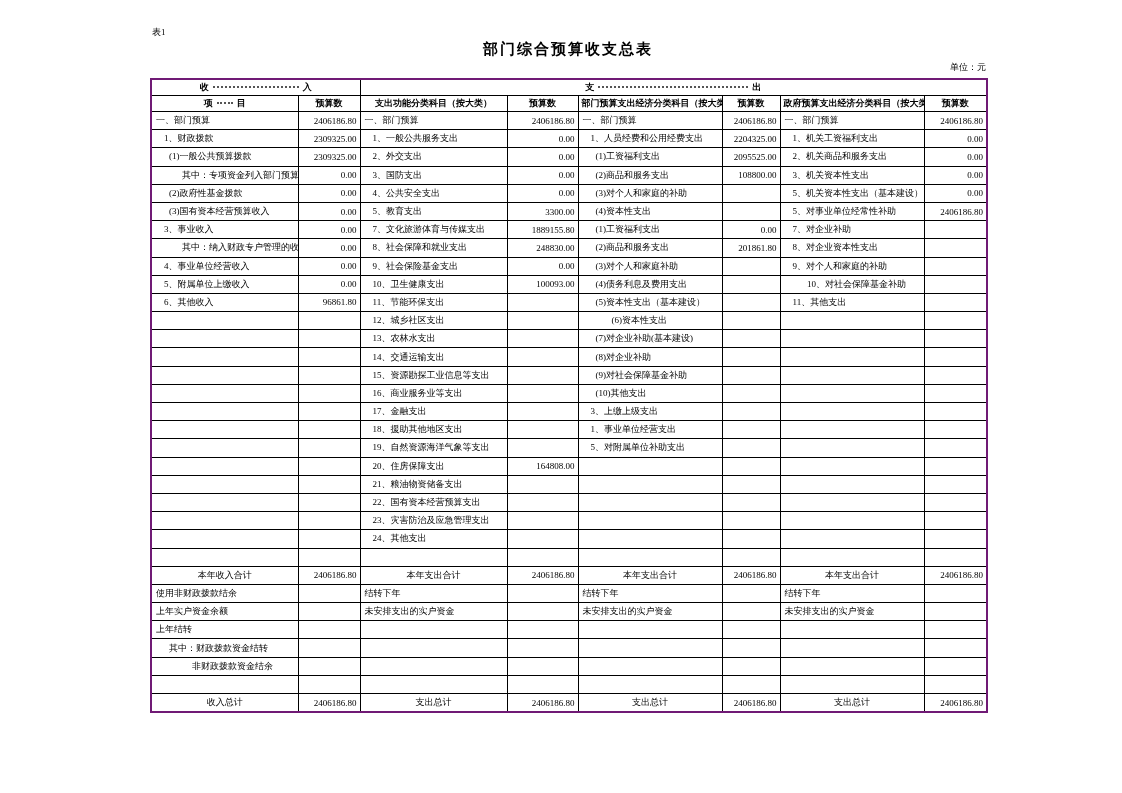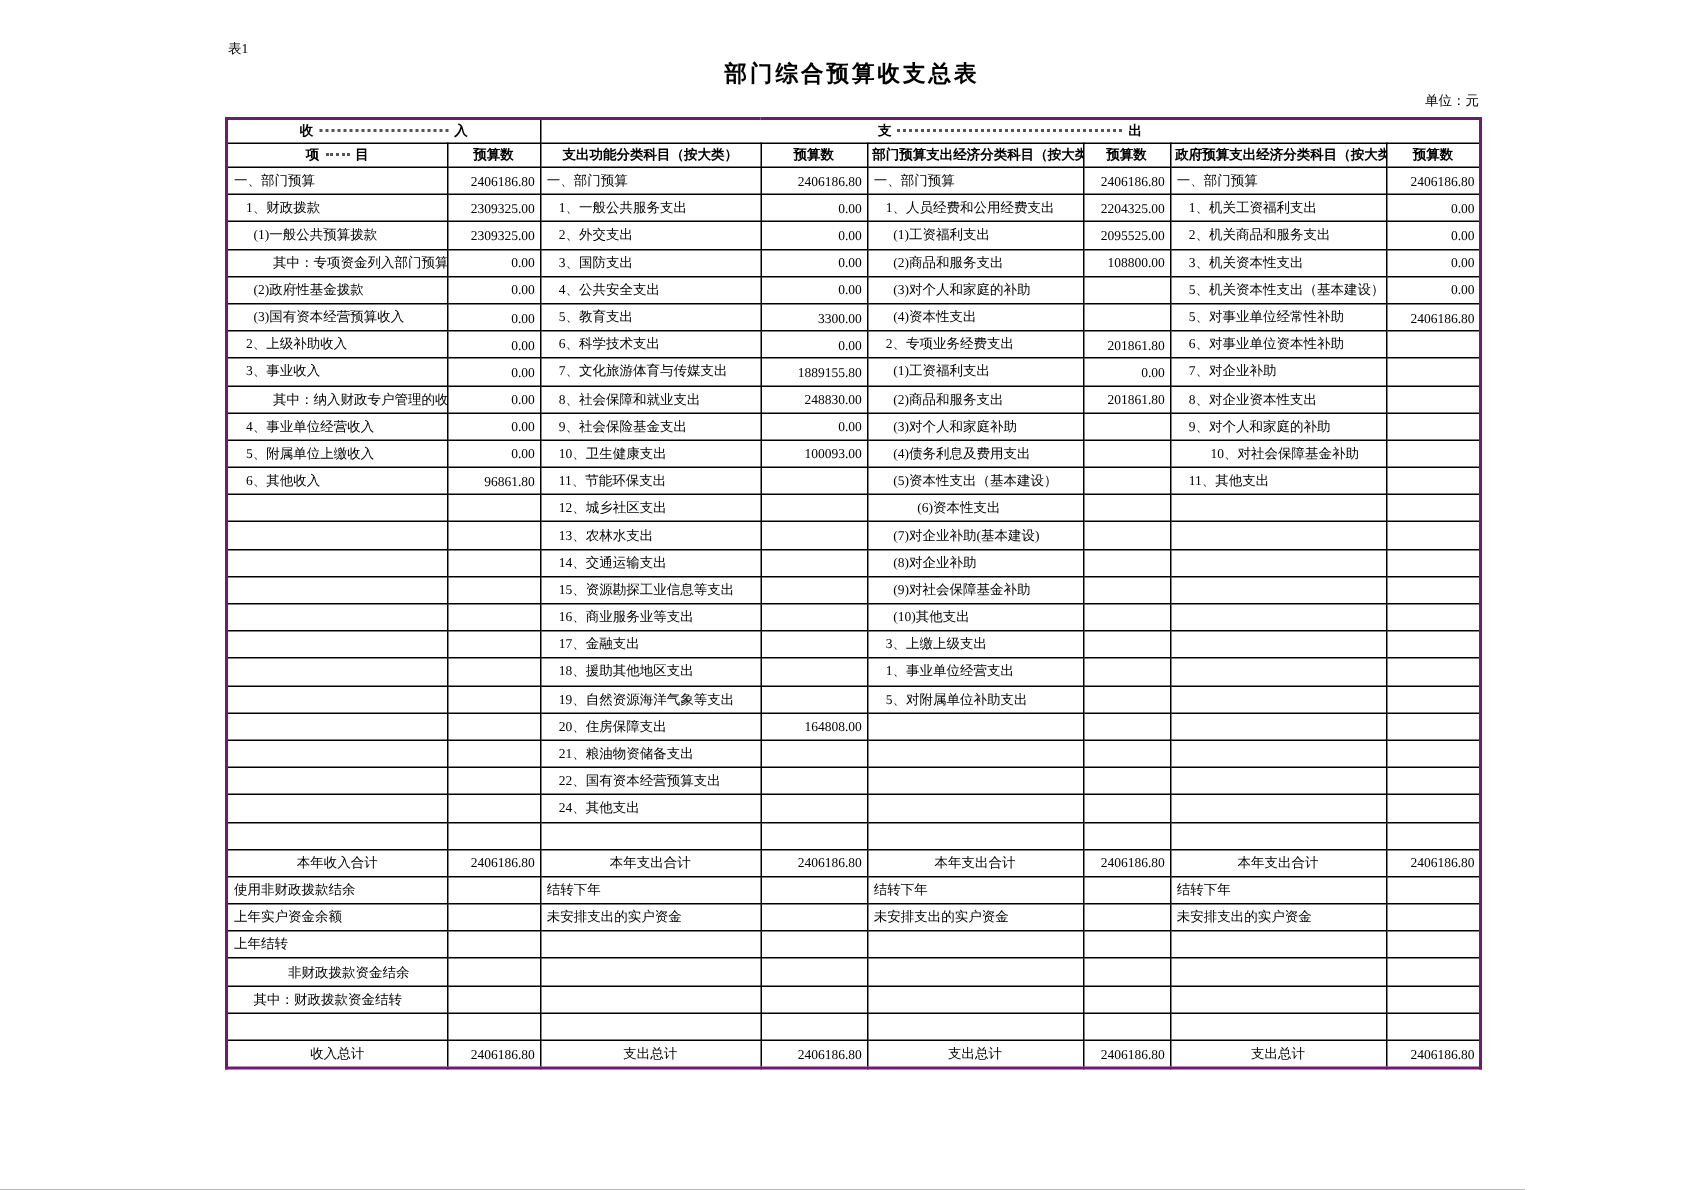--- a/index.html
+++ b/index.html
@@ -113,30 +113,20 @@
           <td class="lbl" style="padding-left: 17px;">(3)国有资本经营预算收入</td>
           <td class="val">0.00</td>
           <td class="lbl" style="padding-left: 12px;">5、教育支出</td>
           <td class="val">3300.00</td>
           <td class="lbl" style="padding-left: 17px;">(4)资本性支出</td>
           <td class="val"></td>
           <td class="lbl" style="padding-left: 12px;">5、对事业单位经常性补助</td>
           <td class="val">2406186.80</td>
         </tr>
         <tr>
-          <td class="lbl" style="padding-left: 12px;">2、上级补助收入</td>
-          <td class="val">0.00</td>
-          <td class="lbl" style="padding-left: 12px;">6、科学技术支出</td>
-          <td class="val">0.00</td>
-          <td class="lbl" style="padding-left: 12px;">2、专项业务经费支出</td>
-          <td class="val">201861.80</td>
-          <td class="lbl" style="padding-left: 12px;">6、对事业单位资本性补助</td>
-          <td class="val"></td>
-        </tr>
-        <tr>
           <td class="lbl" style="padding-left: 12px;">3、事业收入</td>
           <td class="val">0.00</td>
           <td class="lbl" style="padding-left: 12px;">7、文化旅游体育与传媒支出</td>
           <td class="val">1889155.80</td>
           <td class="lbl" style="padding-left: 17px;">(1)工资福利支出</td>
           <td class="val">0.00</td>
           <td class="lbl" style="padding-left: 12px;">7、对企业补助</td>
           <td class="val"></td>
         </tr>
         <tr>
@@ -285,20 +275,30 @@
           <td class="lbl" style="padding-left: 12px;">22、国有资本经营预算支出</td>
           <td class="val"></td>
           <td class="lbl"></td>
           <td class="val"></td>
           <td class="lbl"></td>
           <td class="val"></td>
         </tr>
         <tr>
           <td class="lbl"></td>
           <td class="val"></td>
+          <td class="lbl" style="padding-left: 12px;">23、灾害防治及应急管理支出</td>
+          <td class="val"></td>
+          <td class="lbl"></td>
+          <td class="val"></td>
+          <td class="lbl"></td>
+          <td class="val"></td>
+        </tr>
+        <tr>
+          <td class="lbl"></td>
+          <td class="val"></td>
           <td class="lbl" style="padding-left: 12px;">24、其他支出</td>
           <td class="val"></td>
           <td class="lbl"></td>
           <td class="val"></td>
           <td class="lbl"></td>
           <td class="val"></td>
         </tr>
         <tr>
           <td class="lbl"></td>
           <td class="val"></td>
@@ -343,31 +343,31 @@
           <td class="lbl" style="padding-left: 4px;">上年结转</td>
           <td class="val"></td>
           <td class="lbl"></td>
           <td class="val"></td>
           <td class="lbl"></td>
           <td class="val"></td>
           <td class="lbl"></td>
           <td class="val"></td>
         </tr>
         <tr>
+          <td class="lbl" style="padding-left: 17px;">其中：财政拨款资金结转</td>
+          <td class="val"></td>
+          <td class="lbl"></td>
+          <td class="val"></td>
+          <td class="lbl"></td>
+          <td class="val"></td>
+          <td class="lbl"></td>
+          <td class="val"></td>
+        </tr>
+        <tr>
           <td class="lbl" style="padding-left: 40px;">非财政拨款资金结余</td>
-          <td class="val"></td>
-          <td class="lbl"></td>
-          <td class="val"></td>
-          <td class="lbl"></td>
-          <td class="val"></td>
-          <td class="lbl"></td>
-          <td class="val"></td>
-        </tr>
-        <tr>
-          <td class="lbl" style="padding-left: 17px;">其中：财政拨款资金结转</td>
           <td class="val"></td>
           <td class="lbl"></td>
           <td class="val"></td>
           <td class="lbl"></td>
           <td class="val"></td>
           <td class="lbl"></td>
           <td class="val"></td>
         </tr>
         <tr>
           <td class="lbl"></td>

